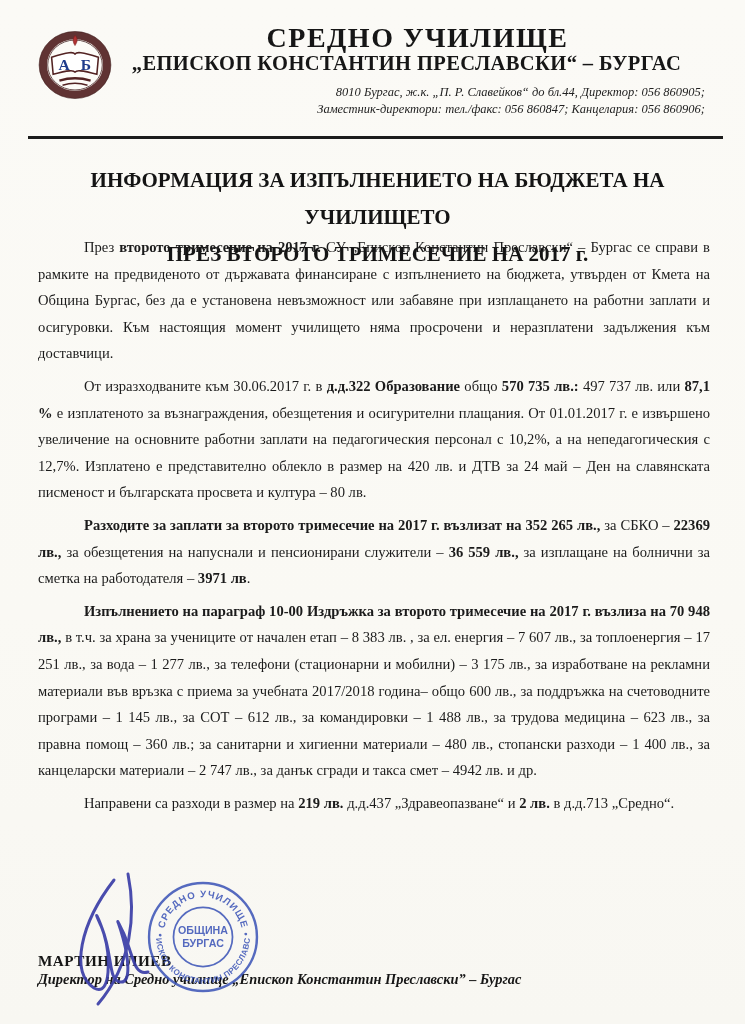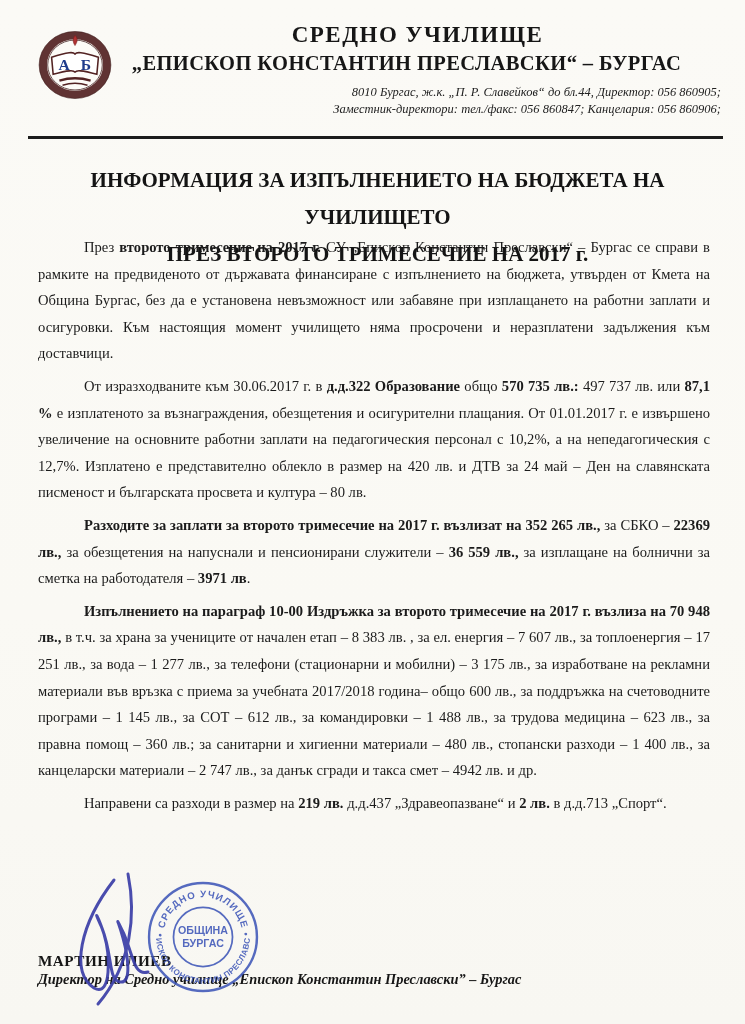--- a/index.html
+++ b/index.html
@@ -11,28 +11,28 @@
   }
   .page{
     position:relative;width:745px;height:1024px;overflow:hidden;
     background:#fbfaf6;
     background-image:linear-gradient(180deg,#fbfaf6 0%,#faf9f4 60%,#f8f7f2 100%);
   }
   
   .hdr-logo{position:absolute;left:36px;top:26px;width:78px;height:78px;}
   .school-line1{
     position:absolute;left:120px;right:30px;top:22px;text-align:center;
-    font-weight:bold;font-size:23px;letter-spacing:1.5px;color:#161616;
+    font-weight:bold;font-size:28px;letter-spacing:1.5px;color:#161616;
   }
   .school-line2{
     position:absolute;left:100px;right:32px;top:52px;text-align:center;
     font-weight:bold;font-size:20.5px;letter-spacing:0.4px;color:#161616;
   }
   .contact{
-    position:absolute;right:24px;top:84px;width:470px;text-align:right;
+    position:absolute;right:40px;top:84px;width:470px;text-align:right;
     font-style:italic;font-size:12.5px;line-height:16.8px;color:#222;
   }
   .hdr-rule{
     position:absolute;left:28px;right:22px;top:136px;height:3px;background:#1c1c1c;
   }
   
   .doc-title{
     position:absolute;left:60px;right:50px;top:162px;text-align:center;
     font-weight:bold;font-size:21px;line-height:37px;color:#141414;
   }
@@ -83,21 +83,21 @@
   <div class="doc-title">
     <div>ИНФОРМАЦИЯ ЗА ИЗПЪЛНЕНИЕТО НА БЮДЖЕТА НА УЧИЛИЩЕТО</div>
     <div>ПРЕЗ ВТОРОТО ТРИМЕСЕЧИЕ НА 2017 г.</div>
   </div>
 
   <div class="body-text">
     <p class="para"><span>През </span><span class="b">второто тримесечие на 2017 г.</span><span> СУ „Епископ Константин Преславски“ – Бургас се справи в рамките на предвиденото от държавата финансиране с изпълнението на бюджета, утвърден от Кмета на Община Бургас, без да е установена невъзможност или забавяне при изплащането на работни заплати и осигуровки. Към настоящия момент училището няма просрочени и неразплатени задължения към доставчици.</span></p>
     <p class="para"><span>От изразходваните към 30.06.2017 г. в </span><span class="b">д.д.322 Образование</span><span> общо </span><span class="b">570 735 лв.:</span><span> 497 737 лв. или </span><span class="b">87,1 %</span><span> е изплатеното за възнаграждения, обезщетения и осигурителни плащания. От 01.01.2017 г. е извършено увеличение на основните работни заплати на педагогическия персонал с 10,2%, а на непедагогическия с 12,7%. Изплатено е представително облекло в размер на 420 лв. и ДТВ за 24 май – Ден на славянската писменост и българската просвета и култура – 80 лв.</span></p>
     <p class="para"><span class="b">Разходите за заплати за второто тримесечие на 2017 г. възлизат на 352 265 лв.,</span><span> за СБКО – </span><span class="b">22369 лв.,</span><span> за обезщетения на напуснали и пенсионирани служители – </span><span class="b">36 559 лв.,</span><span> за изплащане на болнични за сметка на работодателя – </span><span class="b">3971 лв</span><span>.</span></p>
     <p class="para"><span class="b">Изпълнението на параграф 10-00 Издръжка за второто тримесечие на 2017 г. възлиза на 70 948 лв.,</span><span> в т.ч. за храна за учениците от начален етап – 8 383 лв. , за ел. енергия – 7 607 лв., за топлоенергия – 17 251 лв., за вода – 1 277 лв., за телефони (стационарни и мобилни) – 3 175 лв., за изработване на рекламни материали във връзка с приема за учебната 2017/2018 година– общо 600 лв., за поддръжка на счетоводните програми – 1 145 лв., за СОТ – 612 лв., за командировки – 1 488 лв., за трудова медицина – 623 лв., за правна помощ – 360 лв.; за санитарни и хигиенни материали – 480 лв., стопански разходи – 1 400 лв., за канцеларски материали – 2 747 лв., за данък сгради и такса смет – 4942 лв. и др.</span></p>
-    <p class="para"><span>Направени са разходи в размер на </span><span class="b">219 лв.</span><span> д.д.437 „Здравеопазване“ и </span><span class="b">2 лв.</span><span> в д.д.713 „Спорт“.</span></p>
+    <p class="para"><span>Направени са разходи в размер на </span><span class="b">219 лв.</span><span> д.д.437 „Здравеопазване“ и </span><span class="b">2 лв.</span><span> в д.д.713 „Средно“.</span></p>
   </div>
 
   <div class="sign-area">
     <div class="signer-name">МАРТИН ИЛИЕВ</div>
     <div class="signer-role">Директор на Средно училище „Епископ Константин Преславски” – Бургас</div>
 
     <svg class="stamp" viewBox="0 0 112 112">
       <defs>
         <path id="arcTop" d="M 17,56 A 39,39 0 0 1 95,56"></path>
         <path id="arcBottom" d="M 10,56 A 46,46 0 0 0 102,56"></path>

